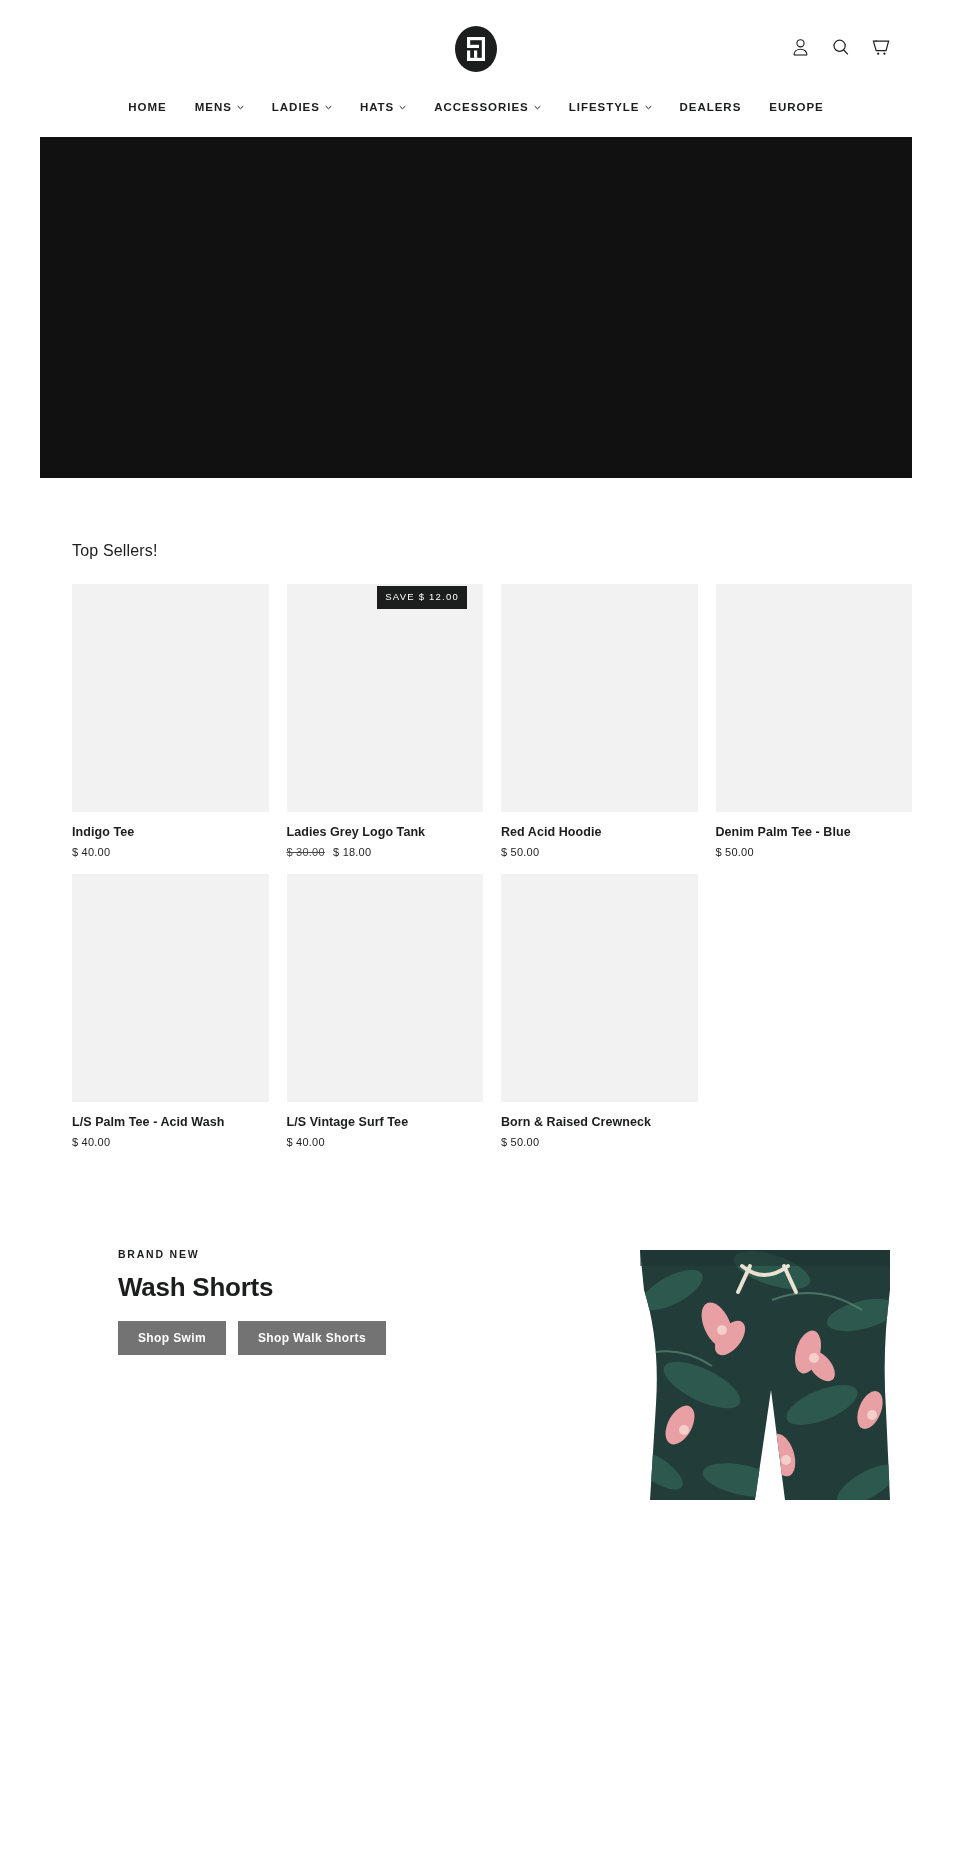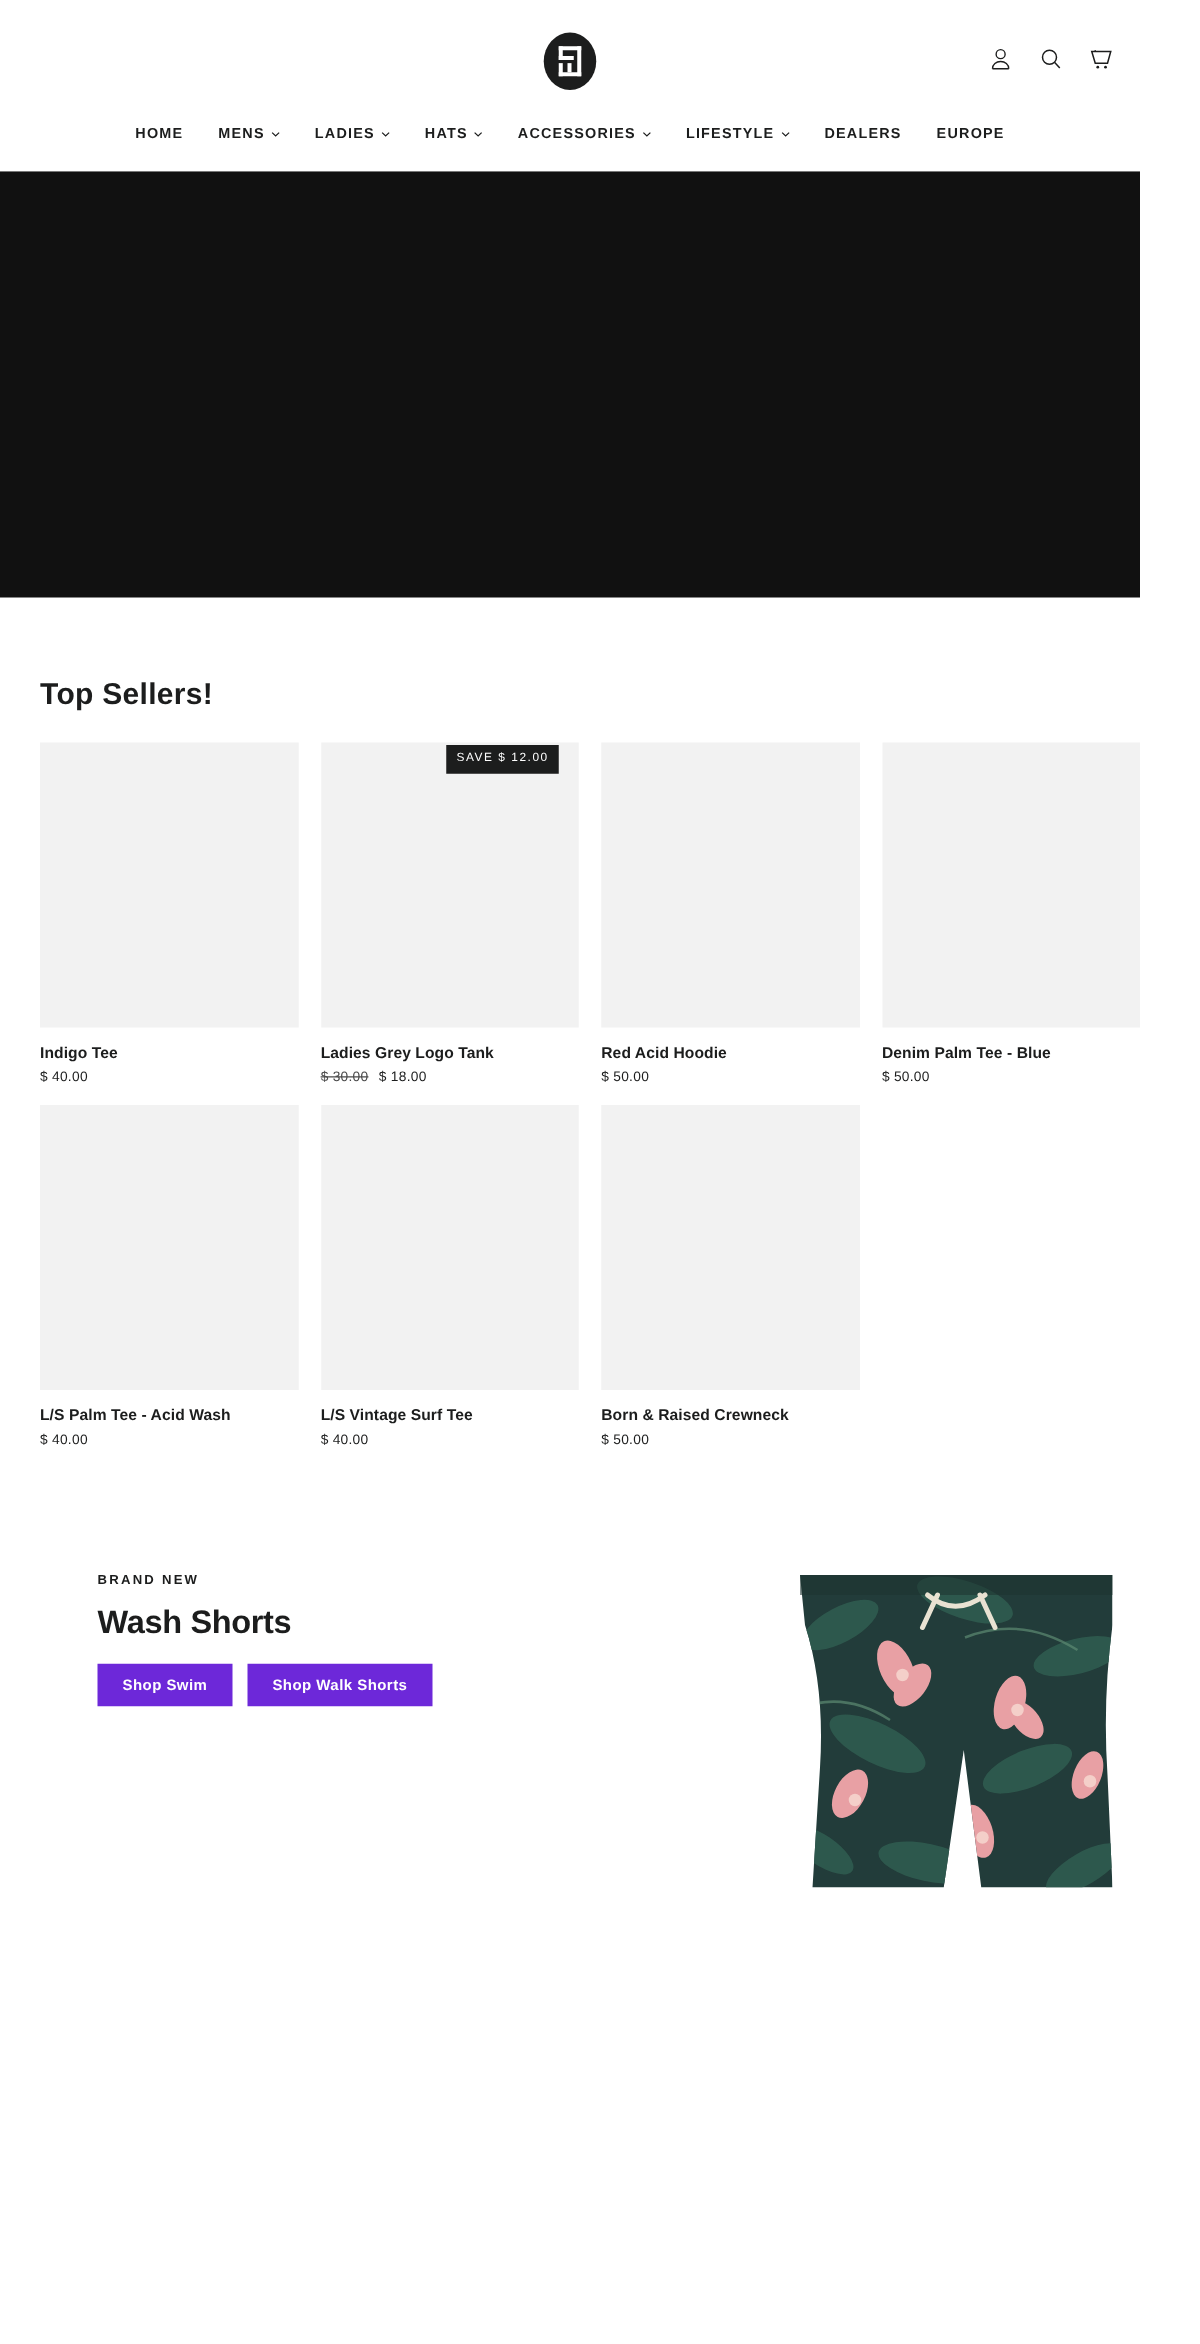--- a/index.html
+++ b/index.html
@@ -3,21 +3,21 @@
 <meta charset="utf-8">
 <style>
   * { margin:0; padding:0; box-sizing:border-box; }
   html,body { width:960px; }
   body {
     font-family:"Liberation Sans", sans-serif;
     background:#ffffff;
     color:#1c1d1d;
     -webkit-font-smoothing:antialiased;
   }
-  .page { width:912px; position:relative; overflow:hidden; }
+  .page { width:912px; position:relative; overflow:hidden;padding-left:40px; }
 
   
   .header { height:137px; background:#fff; position:relative; }
   .logo-wrap {
     position:absolute; left:0; right:0; top:26px;
     display:flex; justify-content:center; align-items:center;
   }
   .logo-badge {
     width:42px; height:46px; border-radius:50%;
     background:#1c1d1d; display:flex; align-items:center; justify-content:center;
@@ -50,21 +50,21 @@
   
   .tagline {
     padding:72px 32px 0 32px;
     font-size:14px; line-height:23px; letter-spacing:.035em; color:#1c1d1d;
   }
   .tagline div { white-space:nowrap; }
 
   
   .section-title {
     padding:64px 32px 0 32px;
-    font-size:24px; font-weight:700; letter-spacing:.01em; color:#1c1d1d;
+    font-size:16px; font-weight:400; letter-spacing:.01em; color:#1c1d1d;
   }
 
   .grid {
     display:grid;
     grid-template-columns:repeat(4, 1fr);
     column-gap:18px; row-gap:16px;
     padding:24px 0 0 32px;
     width:100%;
   }
   .card { position:relative; }
@@ -94,21 +94,21 @@
     text-transform:uppercase;
   }
   .promo-heading {
     margin-top:12px; font-size:26px; font-weight:700; letter-spacing:-.01em; color:#1c1d1d;
   }
   .promo-body {
     margin-top:14px; font-size:12.5px; line-height:20px; color:#1c1d1d; max-width:600px;
   }
   .promo-buttons { margin-top:18px; display:flex; gap:12px; }
   .btn {
-    background:#6d28d9; color:#fff; border:none;
+    background:#737373; color:#fff; border:none;
     font-family:"Liberation Sans", sans-serif;
     font-size:12px; font-weight:700; letter-spacing:.03em;
     padding:10px 20px; cursor:pointer;text-align:center;
   }
 
   .promo-image {
     position:absolute; right:-0px; top:-28px;
     width:290px; height:340px; overflow:hidden; z-index:1;
   }
   .promo-image svg { display:block; }

